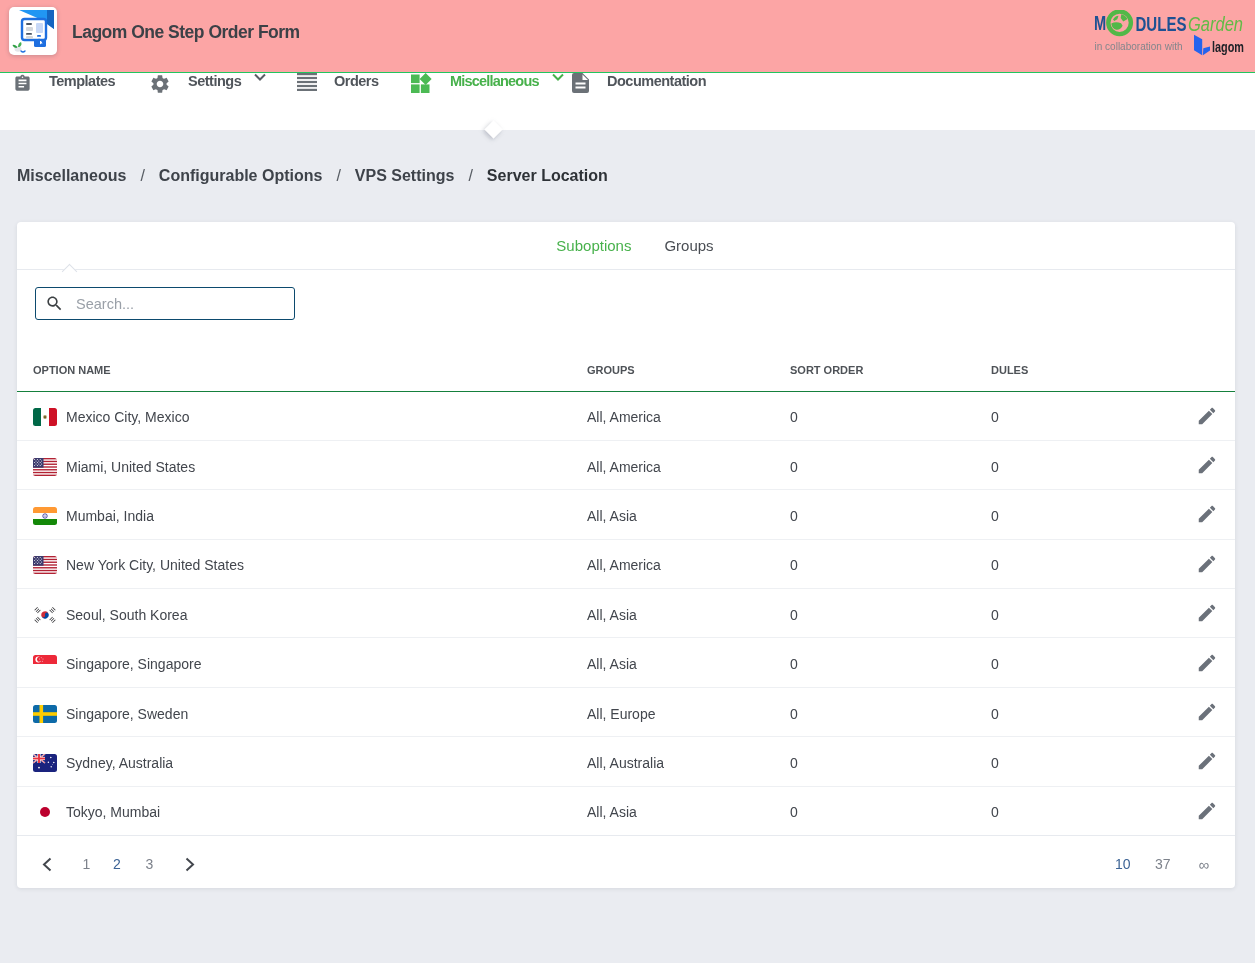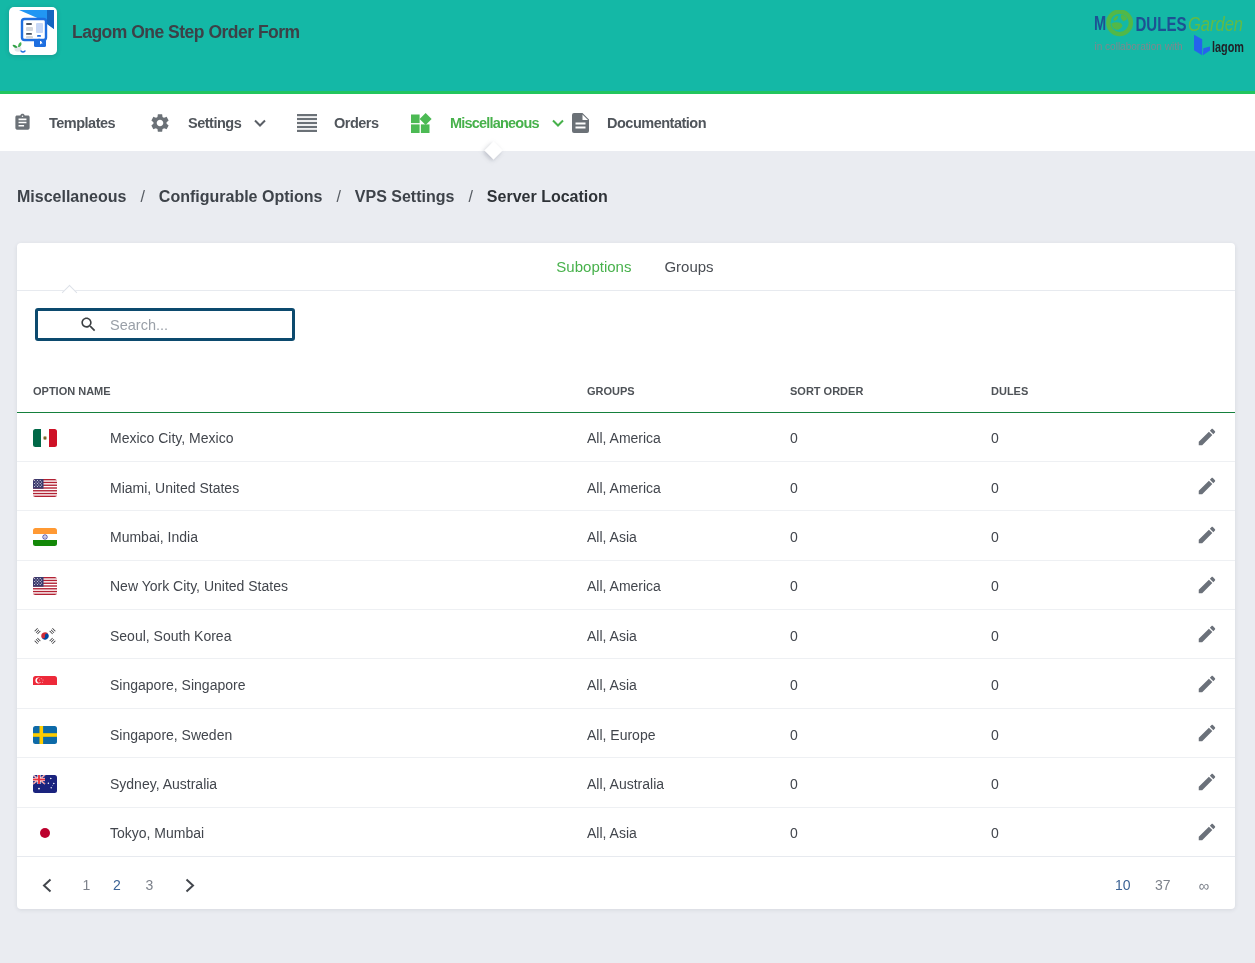--- a/index.html
+++ b/index.html
@@ -1,53 +1,53 @@
 <!DOCTYPE html>
 <html><head>
 <meta charset="utf-8">
 <style>
 * { margin:0; padding:0; box-sizing:border-box; }
 html,body { width:1255px; height:963px; overflow:hidden; }
 body { background:#eaecf1; font-family:"Liberation Sans", sans-serif; }
 
 
-.header { position:relative; background:#14b8a6; height:94px; border-bottom:3px solid #22c55e; }
+.header { position:relative; background:#fca5a5; height:73px; border-bottom:1px solid #22c55e; }
 .applogo { position:absolute; left:9px; top:7px; width:48px; height:48px; background:#fff; border-radius:5px; box-shadow:0 1px 4px rgba(50,60,75,.25); }
 .apptitle { position:absolute; left:72px; top:22px; font-size:17.5px; font-weight:700; color:#3c4147; letter-spacing:-0.5px; }
 .mglogo { position:absolute; right:10px; top:10px; width:152px; height:50px; }
 
 
 .nav { position:relative; background:#fff; height:57px; }
-.nav-item { position:absolute; top:0; height:57px; display:flex; align-items:center; }
+.nav-item { position:absolute; top:0; height:57px; display:flex; }
 .nav-item .txt { font-size:14.5px; font-weight:700; color:#50555b; letter-spacing:-0.5px; }
 .nav-item.green .txt { color:#47b14b; }
 .nav-notch { position:absolute; left:487px; top:50px; width:13px; height:13px; background:#fff; transform:rotate(45deg); filter:drop-shadow(0 2px 2px rgba(60,70,90,.28)); }
 .navwrap { position:relative; }
 
 
 .breadcrumb { height:92px; display:flex; align-items:center; padding-left:17px; font-size:16px; font-weight:700; color:#3e434a; }
 .breadcrumb .sep { color:#555a61; padding:0 14px; font-weight:400; }
 
 
 .card { margin:0 20px 0 17px; background:#fff; border-radius:4px; box-shadow:0 1px 4px rgba(40,50,70,.10); position:relative; }
 .tabs { height:48px; border-bottom:1px solid #e7eaef; display:flex; align-items:center; position:relative;justify-content:center; }
 .tab1 { margin-left:18px; font-size:15px; font-weight:400; color:#47b14b; }
 .tab2 { margin-left:33px; font-size:15px; font-weight:400; color:#494d53; }
 .tab-notch { position:absolute; left:46.5px; top:43.5px; width:11px; height:11px; background:#fff; transform:rotate(45deg); border-top:1px solid #dde1e8; border-left:1px solid #dde1e8; }
 
-.searchbox { margin:17px 0 0 18px; width:260px; height:33px; border:3px solid #0c4a6e; border-radius:3px; display:flex; align-items:center;padding-left:32px; }
+.searchbox { margin:17px 0 0 18px; width:260px; height:33px; border:1px solid #0c4a6e; border-radius:3px; display:flex; align-items:center; }
 .searchbox svg { margin-left:9px; }
 .searchbox .ph { margin-left:12px; font-size:14.5px; color:#9aa0a8; }
 
 table { border-collapse:collapse; table-layout:fixed; width:100%; }
 th,td { box-sizing:border-box; padding:0 0 0 16px; text-align:left; vertical-align:middle; }
 thead th { height:71px; vertical-align:bottom; padding-bottom:15px; font-size:11px; font-weight:700; color:#4e5257; letter-spacing:0; border-bottom:1px solid #15803d; }
 tbody td { height:49.4px; padding-top:3px; font-size:14px; color:#42464d; border-bottom:1px solid #eef0f3; }
 tbody tr:last-child td { border-bottom:1px solid #e7eaef; }
-.namecell { display:flex; align-items:center;gap:44px; }
+.namecell { display:flex; align-items:center; }
 .flag { width:24px; height:18px; border-radius:2.5px; overflow:hidden; flex:none; }
 .cityname { margin-left:9px; }
 td.edit { text-align:right; padding-right:17px; }
 
 .pager { position:relative; height:52px; }
 .pg { position:absolute; top:2px; height:52px; display:flex; align-items:center; font-size:14px; color:#7d828b; }
 .pg.blue { color:#3c6395; }
 .pg.dark { color:#43474d; }
 
 </style>

